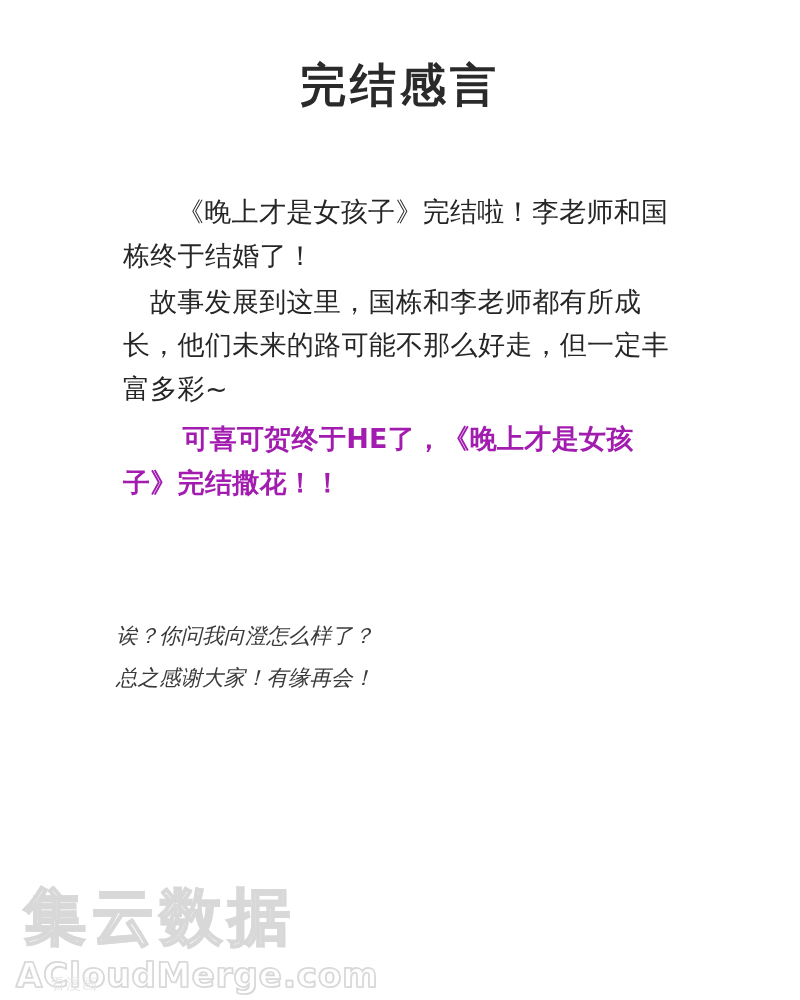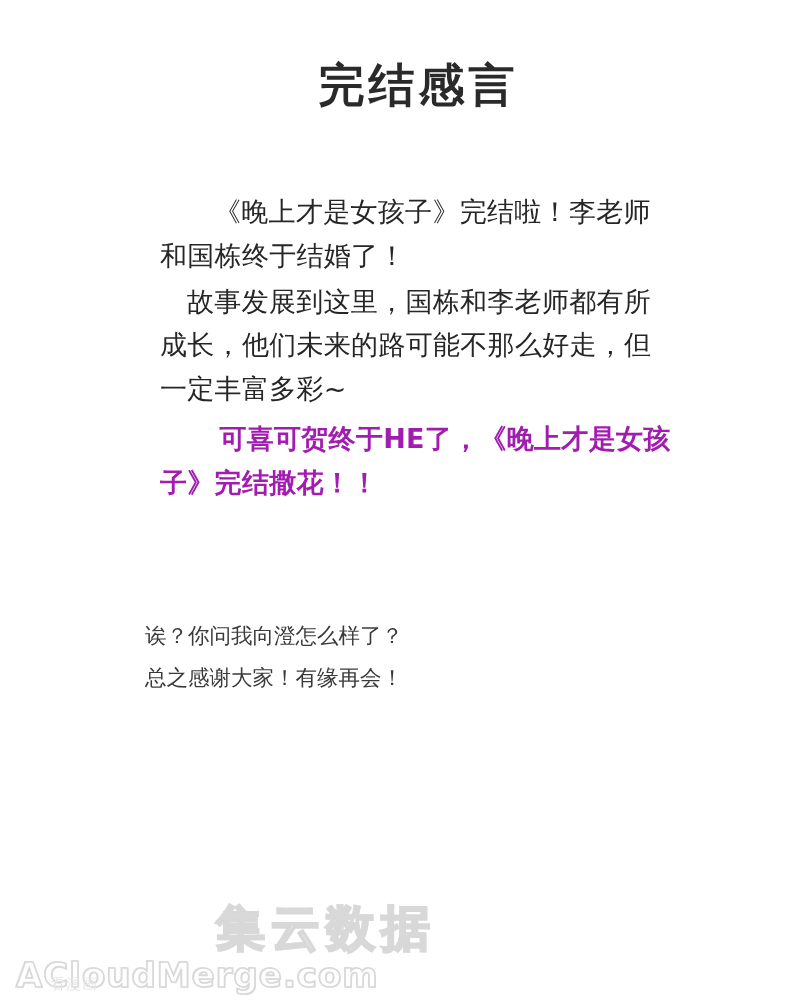--- a/index.html
+++ b/index.html
@@ -13,21 +13,20 @@
     font-family: "DejaVu Sans", "Liberation Sans", sans-serif;
     color: #2b2b2b;
     position: relative;
     overflow: hidden;
   }
   .page {
     position: relative;
     width: 800px;
     height: 1000px;
     box-sizing: border-box;
-    padding-left: 37px;
   }
   .title {
     text-align: center;
     font-size: 46px;
     font-weight: 700;
     letter-spacing: 4px;
     color: #2a2a2a;
     margin: 0;
     padding-top: 58px;
     line-height: 1.2;
@@ -48,54 +47,54 @@
   .para.tight {
     text-indent: 1em;
   }
   .para-bold {
     margin: 6px 0 0 0;
     text-indent: 2.2em;
     font-weight: 700;
     color: #a21caf;
   }
   .postscript {
-    margin: 0;
+    margin: 8px;
     padding: 96px 92px 0 108px;
     font-size: 21.5px;
     line-height: 1.95;
     color: #3a3a3a;
+    font-style: italic;
     font-family: "DejaVu Serif", "Liberation Serif", serif;
   }
   .ps-line {
     margin: 0;
     white-space: pre-wrap;
   }
   .ps-line.indent {
     padding-left: 6px;
   }
   .watermark {
     position: absolute;
     left: 16px;
     bottom: 6px;
     width: 420px;
     pointer-events: none;
     user-select: none;
   }
   .wm-cn {
-    font-size: 49px;
+    font-size: 62px;
     font-weight: 700;
     letter-spacing: 6px;
     color: #ffffff;
     -webkit-text-stroke: 2px #d8d8d8;
     text-shadow:
       1px 1px 0 #e2e2e2,
       -1px -1px 0 #e2e2e2;
     line-height: 1.05;
-    margin: 0;
-    text-align: right;
+    margin: 8px;
   }
   .wm-en {
     font-size: 34px;
     font-weight: 700;
     letter-spacing: 1px;
     color: #ffffff;
     -webkit-text-stroke: 1.6px #d8d8d8;
     text-shadow:
       1px 1px 0 #e4e4e4,
       -1px -1px 0 #e4e4e4;

